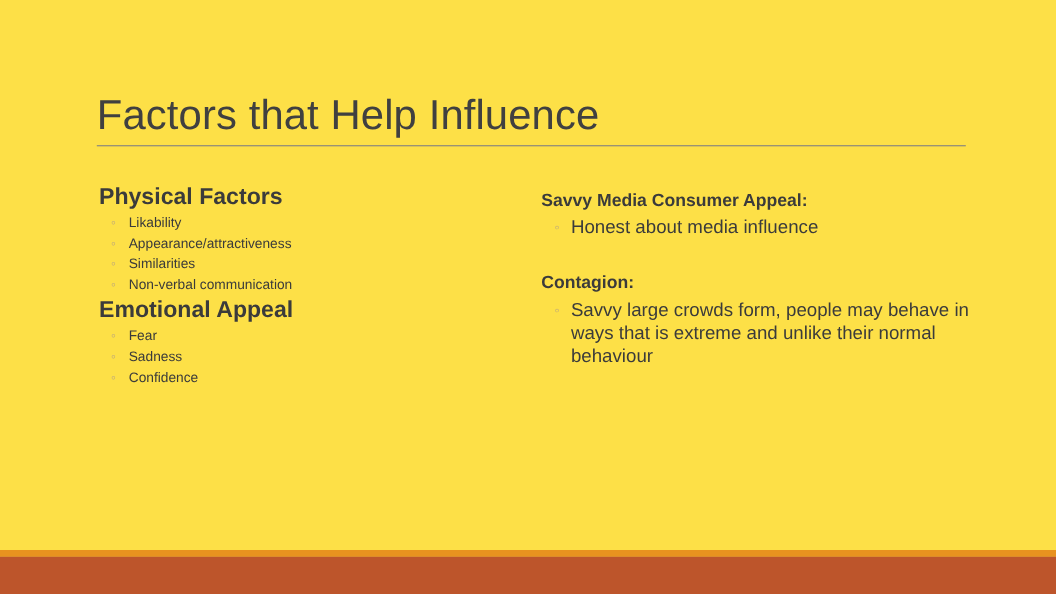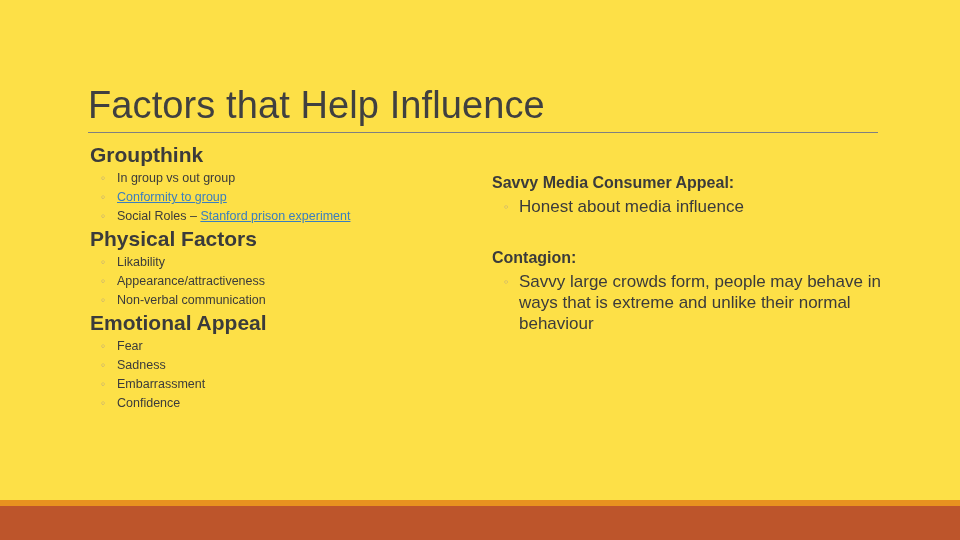--- a/index.html
+++ b/index.html
@@ -148,63 +148,49 @@
 
   <div class="title-block">
     <div class="slide-title">Factors that Help Influence</div>
     <div class="title-rule"></div>
   </div>
 
   <div class="columns">
 
     <div class="col col-left">
 
-      <div class="sec">
-        <div class="sec-head">Groupthink</div>
-        <ul class="bullets">
-          <li>
-            <span>In group vs out group</span>
-          </li>
-          <li>
-            <a href="#" class="link">Conformity to group</a>
-          </li>
-          <li>
-            <span>Social Roles – </span><a href="#" class="link">Stanford prison experiment</a>
-          </li>
-        </ul>
-      </div>
 
       <div class="sec sec-gap-left">
         <div class="sec-head">Physical Factors</div>
         <ul class="bullets">
           <li>
             <span>Likability</span>
           </li>
           <li>
             <span>Appearance/attractiveness</span>
           </li>
           <li>
+            <span>Similarities</span>
+          </li>
+          <li>
             <span>Non-verbal communication</span>
           </li>
         </ul>
       </div>
 
       <div class="sec sec-gap-left">
         <div class="sec-head">Emotional Appeal</div>
         <ul class="bullets">
           <li>
             <span>Fear</span>
           </li>
           <li>
             <span>Sadness</span>
           </li>
           <li>
-            <span>Embarrassment</span>
-          </li>
-          <li>
             <span>Confidence</span>
           </li>
         </ul>
       </div>
 
     </div>
 
     <div class="col col-right">
 
       <div class="sec">

